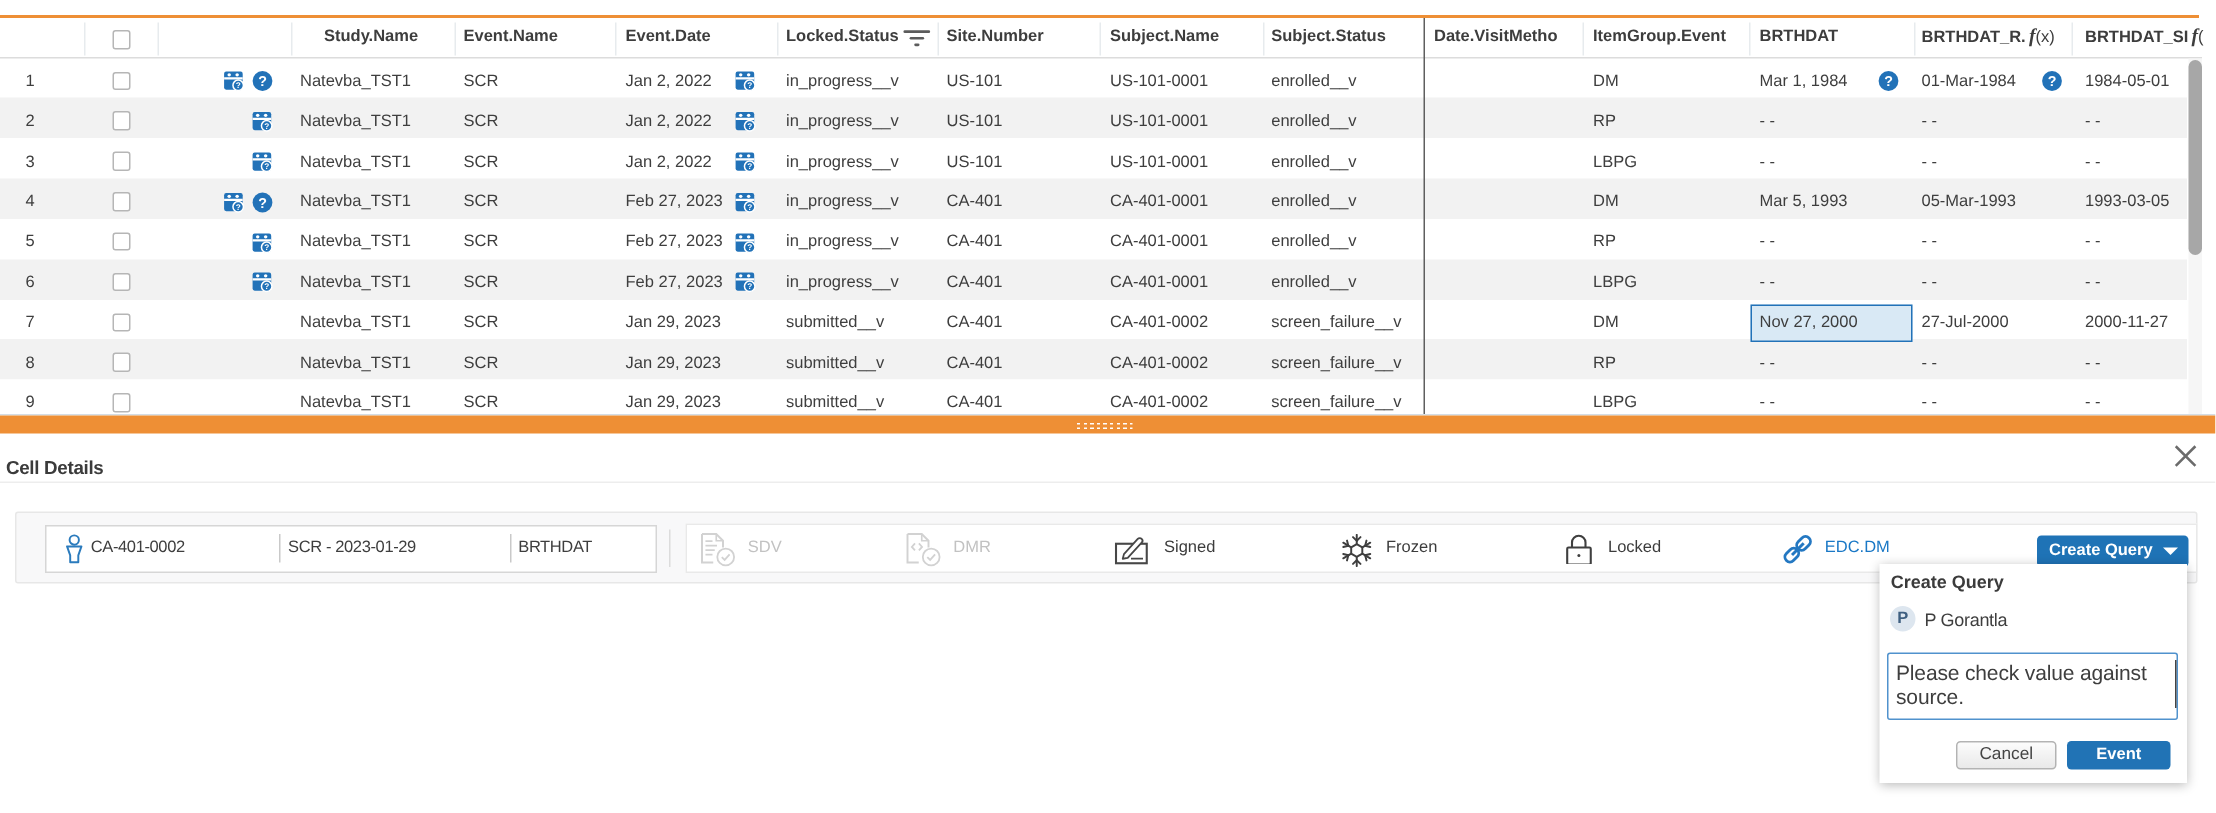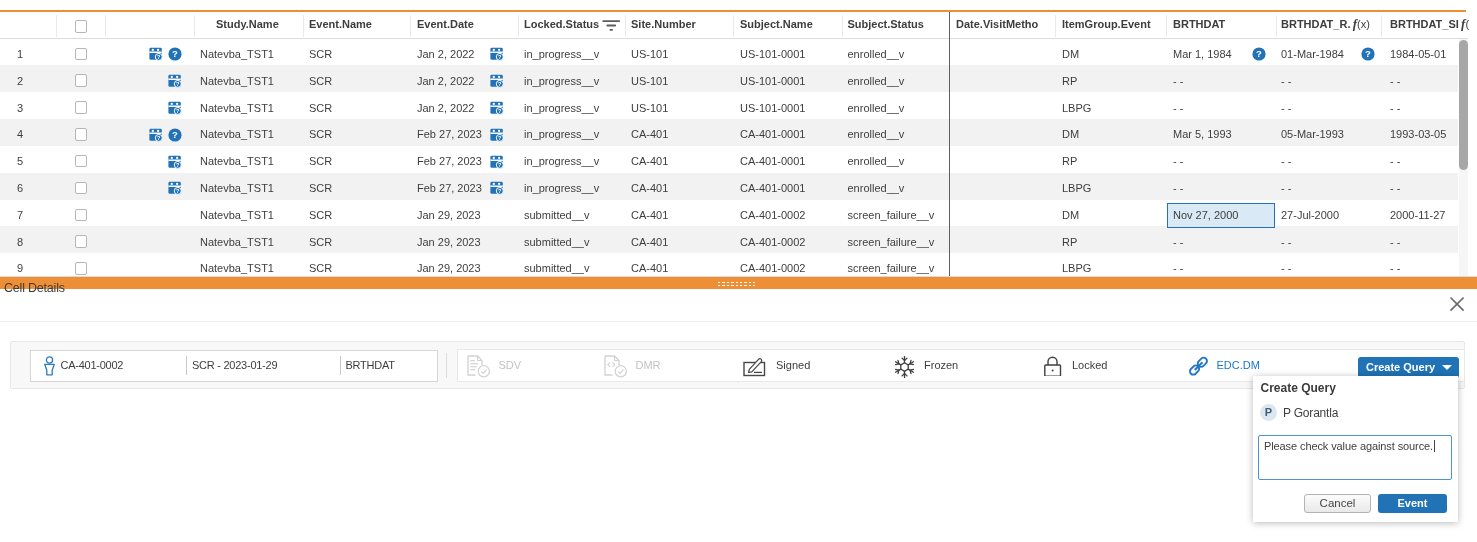--- a/index.html
+++ b/index.html
@@ -21,39 +21,39 @@
 .selcell { position:absolute; z-index:5; left:1167px; top:3.2px; width:107.5px; height:25.5px; background:#d9e9f5; border:1.5px solid #2272b8; line-height:22.5px; font-size:11px; color:#3e3e3e; padding-left:5px; }
 #pinline { position:absolute; left:949px; top:11.5px; width:1px; height:264.5px; background:#5f5f5f; }
 #btmline { position:absolute; left:0; top:275.5px; width:1477px; height:1.5px; background:#d4dde5; }
 #sbtrack { position:absolute; left:1458.5px; top:38.6px; width:9.5px; height:237px; background:#f6f6f6; }
 #sbthumb { position:absolute; left:1459px; top:40px; width:8.5px; height:130px; background:#a7a7a7; border-radius:4.5px; }
 
 #resizer { position:absolute; left:0; top:277px; width:1477px; height:12px; background:#ee8f35; }
 .dash { position:absolute; left:718px; width:37px; height:1.7px;
   background:repeating-linear-gradient(to right,#fff 0 2.3px,rgba(255,255,255,0) 2.3px 4.4px); }
 
-#cdtitle { position:absolute; left:4px; top:281px; font-size:12.5px; letter-spacing:-0.2px; font-weight:normal; color:#3b3b3b; }
+#cdtitle { position:absolute; left:4px; top:305px; font-size:12.5px; letter-spacing:-0.2px; font-weight:bold; color:#3b3b3b; }
 #divline { position:absolute; left:0; top:320.5px; width:1477px; height:1px; background:#ededed; }
 #toolbar { position:absolute; left:10px; top:341px; width:1455px; height:47.5px; background:#f8f8f9; border:1px solid #e7e7e7; border-radius:2px; }
 #box1 { position:absolute; left:19px; top:8px; width:408px; height:31.5px; background:#fff; border:1px solid #d6d6d6; }
 #box1 .t { position:absolute; top:0; line-height:29.5px; font-size:11px; letter-spacing:-0.25px; color:#3e3e3e; white-space:nowrap; }
 #box1 .vs { position:absolute; top:5px; height:19px; width:1px; background:#c9c9c9; }
 #vdiv { position:absolute; left:435px; top:11px; height:25px; width:1px; background:#dcdcdc; }
 #box2 { position:absolute; left:446px; top:7px; width:1008px; height:33px; background:#fff; border:1px solid #e9e9e9; }
 .lbl { position:absolute; top:0; line-height:31px; font-size:11px; color:#3c3c3c; white-space:nowrap; }
 .lblgray { color:#c2c2c2; }
 #cqbtn { position:absolute; left:900px; top:6.5px; width:101px; height:21.5px; background:#1f73b6; border-radius:3px; color:#fff; font-size:11px; font-weight:bold; text-align:left; line-height:21.5px; }
 #cqbtn .arr { position:absolute; right:7px; top:8.5px; width:0; height:0; border-left:5px solid transparent; border-right:5px solid transparent; border-top:5.5px solid #fff; }
 
 #popup { position:absolute; left:1253px; top:376px; width:205px; height:146px; background:#fff; box-shadow:0 1px 7px rgba(0,0,0,0.28); }
 #popup .ttl { position:absolute; left:7.5px; top:5px; font-size:12px; font-weight:bold; color:#3b3b3b; }
 #avatar { position:absolute; left:7px; top:28px; width:17px; height:17px; border-radius:50%; background:#dde6ef; color:#3e5f80; font-size:11px; font-weight:bold; text-align:center; line-height:17px; }
 #uname { position:absolute; left:30px; top:30px; font-size:12px; letter-spacing:-0.2px; color:#3e3e3e; }
 #qtext { position:absolute; left:5px; top:59px; width:194px; height:45px; border:1px solid #5092cd; border-radius:2px; background:#fff; }
-#qtext .tx { position:absolute; left:5px; top:4px; font-size:11px; letter-spacing:-0.1px; color:#3e3e3e; border-right:1px solid #444; padding-right:1px; }
+#qtext .tx { position:absolute; left:5px; top:4px; font-size:14px; letter-spacing:-0.1px; color:#3e3e3e; border-right:1px solid #444; padding-right:1px; }
 #btn-cancel { position:absolute; left:51px; top:117.5px; width:67px; height:19px; background:linear-gradient(#fcfcfc,#e9e9e9); border:1px solid #b3b3b3; border-radius:3px; font-size:11.5px; color:#444; text-align:center; line-height:17px; }
 #btn-save { position:absolute; left:125px; top:117.5px; width:69px; height:19px; background:#2173b5; border-radius:3px; font-size:11px; font-weight:bold; color:#fff; text-align:center; line-height:19px; }
 </style>
 </head>
 <body>
 <div id="stage">
   <div id="tbl">
     <div id="topline"></div>
     <div class="row" style="top:38.6px;background:#ffffff">
         <span class="c" style="left:17px">1</span>

